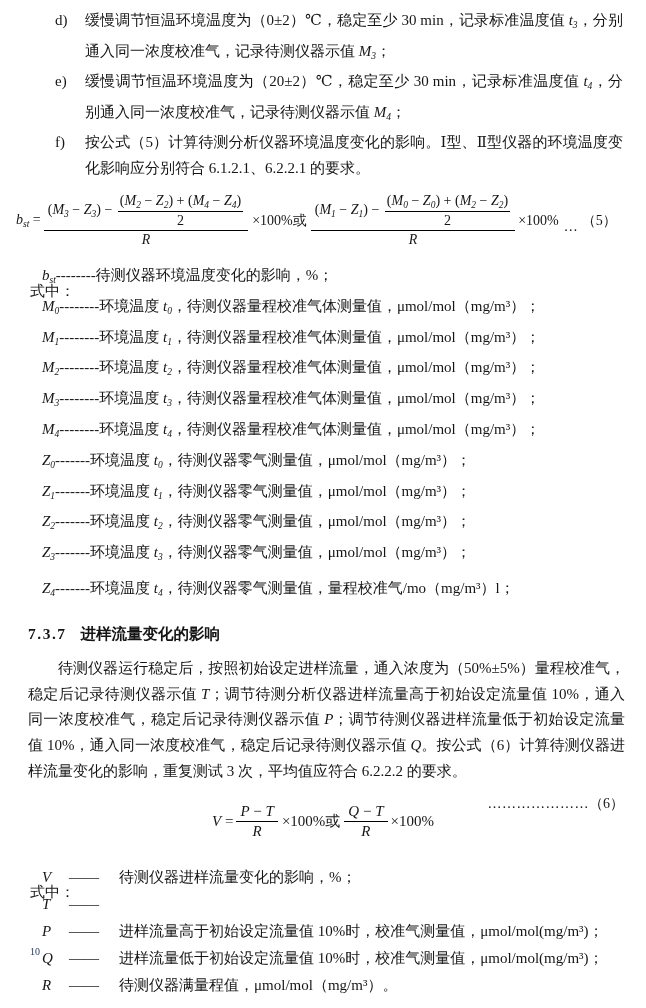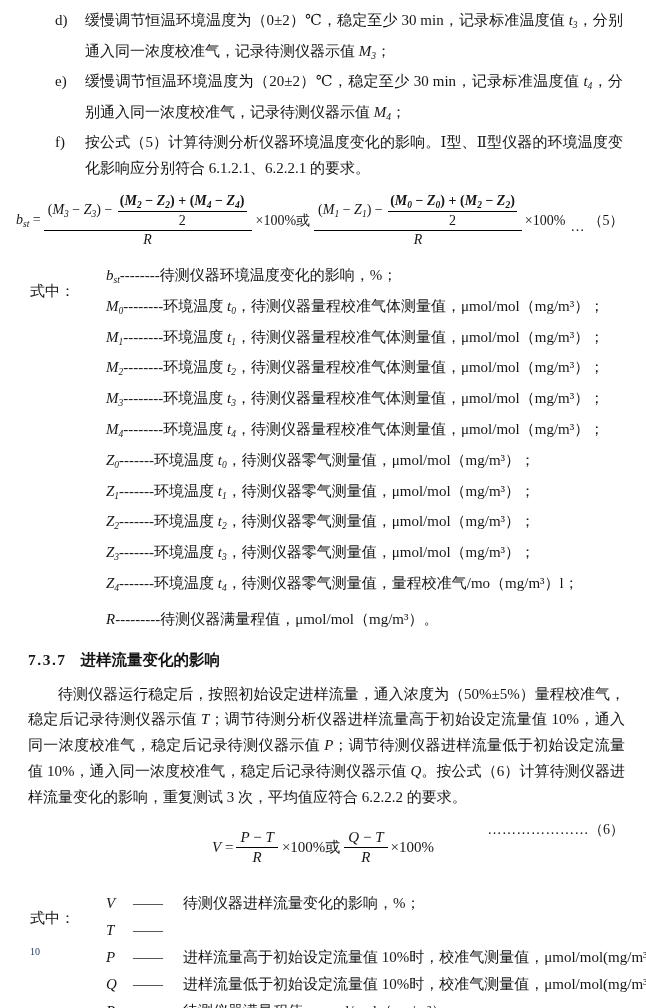--- a/index.html
+++ b/index.html
@@ -22,30 +22,30 @@
   .sg-i{font-style:italic;}
   .sg-sub{font-style:italic;font-size:9.5px;vertical-align:-3px;}
 
   
   .formula{display:flex;align-items:center;font-size:14px;white-space:nowrap;}
   .f5{margin:12px 0 0 16px;}
   .frac{display:inline-block;vertical-align:middle;text-align:center;margin:0 3px;}
   .frac .fr-top{display:block;padding:0 4px 1px;}
   .frac .fr-bot{display:block;border-top:1px solid #000;padding:1px 4px 0;}
   .frac.inner{margin:0 1px 0 2px;}
-  .frac.inner .fr-top{padding:0 2px 1px;font-weight:bold;}
+  .frac.inner .fr-top{padding:0 2px 1px;}
   .frac.inner .fr-bot{padding:1px 2px 0;}
   .f-mid{margin:0 1px;}
   .f5-dots{position:relative;top:6px;margin:0 3px 0 5px;letter-spacing:1px;}
 
   
   .where{position:relative;}
   .w1{margin-top:15px;}
   .where-label{position:absolute;left:30px;top:16px;line-height:25.8px;}
-  .w-rows{margin-left:106px;}
+  .w-rows{margin-left:42px;}
   .w1 .w-row{line-height:25.8px;white-space:nowrap;}
   .w1 .w-row:last-child{margin-top:5px;}
   .w2{margin-top:13px;}
   .w2 .w-row{display:flex;line-height:27px;white-space:nowrap;}
   .w2-sym{width:27px;flex:none;}
   .w2-dash{width:50px;flex:none;}
 
   
   .heading{margin:17px 0 0 28px;font-family:Liberation Serif, serif;font-weight:bold;font-size:15.5px;}
   .h-num{letter-spacing:1.5px;margin-right:14px;}
@@ -120,21 +120,20 @@
         <div class="w-row"><span class="sg-i">Z</span><span class="sg-sub">0</span><span class="sg-p">-------环境温度 </span><span class="sg-i">t</span><span class="sg-sub">0</span><span class="sg-p">，待测仪器零气测量值，μmol/mol（mg/m³）；</span></div>
 
         <div class="w-row"><span class="sg-i">Z</span><span class="sg-sub">1</span><span class="sg-p">-------环境温度 </span><span class="sg-i">t</span><span class="sg-sub">1</span><span class="sg-p">，待测仪器零气测量值，μmol/mol（mg/m³）；</span></div>
 
         <div class="w-row"><span class="sg-i">Z</span><span class="sg-sub">2</span><span class="sg-p">-------环境温度 </span><span class="sg-i">t</span><span class="sg-sub">2</span><span class="sg-p">，待测仪器零气测量值，μmol/mol（mg/m³）；</span></div>
 
         <div class="w-row"><span class="sg-i">Z</span><span class="sg-sub">3</span><span class="sg-p">-------环境温度 </span><span class="sg-i">t</span><span class="sg-sub">3</span><span class="sg-p">，待测仪器零气测量值，μmol/mol（mg/m³）；</span></div>
 
         <div class="w-row"><span class="sg-i">Z</span><span class="sg-sub">4</span><span class="sg-p">-------环境温度 </span><span class="sg-i">t</span><span class="sg-sub">4</span><span class="sg-p">，待测仪器零气测量值，量程校准气/mo（mg/m³）l；</span></div>
 
-        <div class="w-row"><span class="sg-i">R</span><span class="sg-p">---------待测仪器满量程值，μmol/mol（mg/m³）。</span></div>
       </div>
   </div>
 
   <div class="heading">
     <span class="h-num">7.3.7</span><span>进样流量变化的影响</span>
   </div>
 
   <p class="para"><span class="sg-p">待测仪器运行稳定后，按照初始设定进样流量，通入浓度为（50%±5%）量程校准气，稳定后记录待测仪器示值 </span><span class="sg-i">T</span><span class="sg-p">；调节待测分析仪器进样流量高于初始设定流量值 10%，通入同一浓度校准气，稳定后记录待测仪器示值 </span><span class="sg-i">P</span><span class="sg-p">；调节待测仪器进样流量低于初始设定流量值 10%，通入同一浓度校准气，稳定后记录待测仪器示值 </span><span class="sg-i">Q</span><span class="sg-p">。按公式（6）计算待测仪器进样流量变化的影响，重复测试 3 次，平均值应符合 6.2.2.2 的要求。</span></p>
 
   <div class="f6-wrap">

